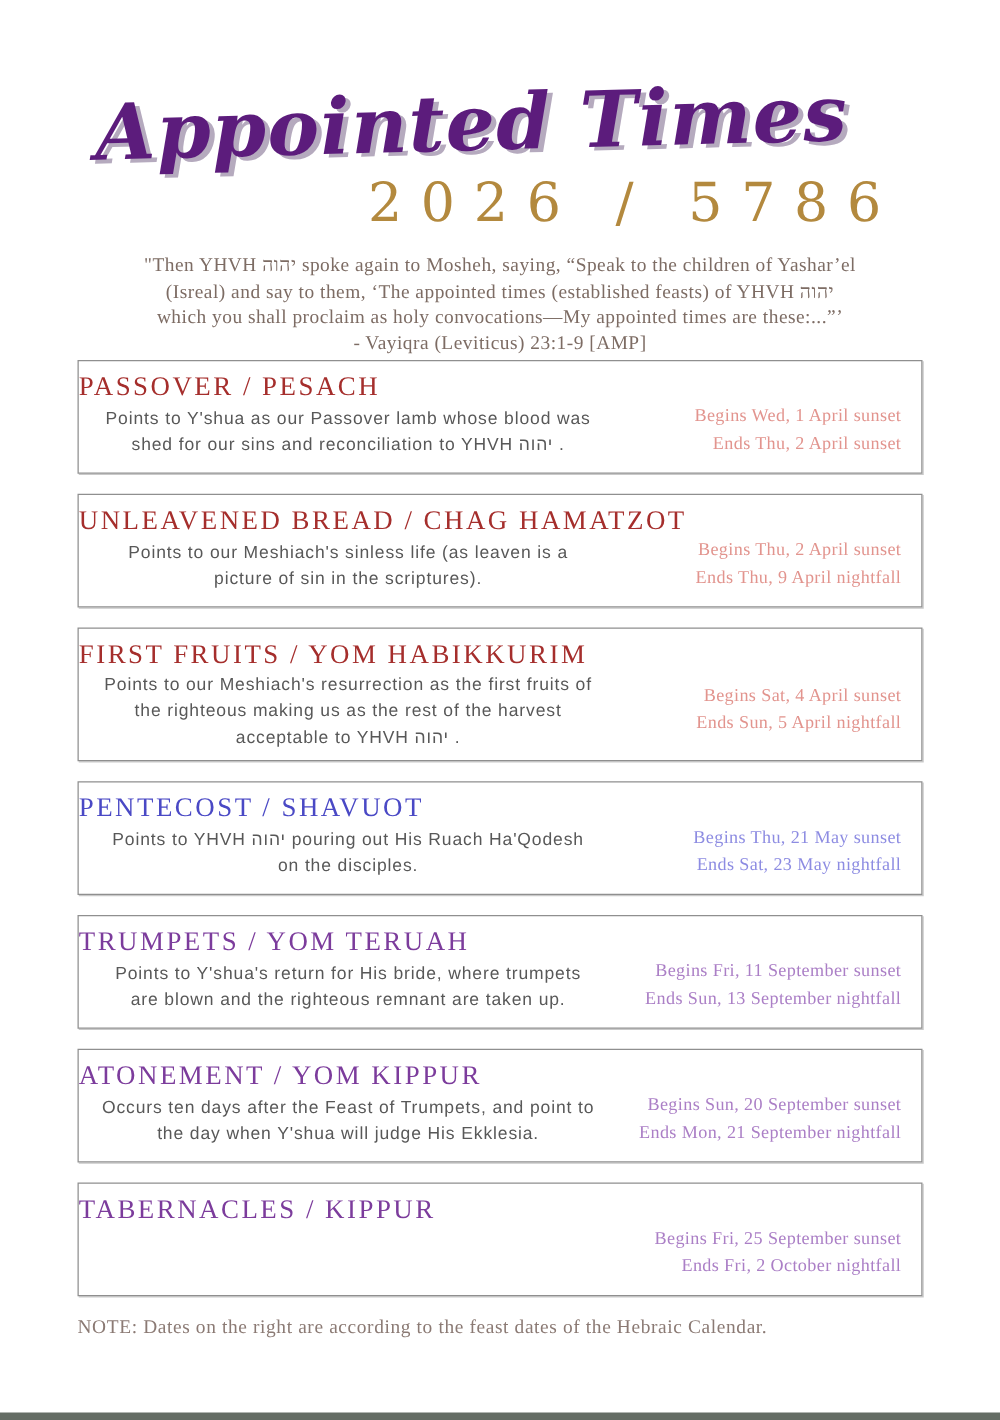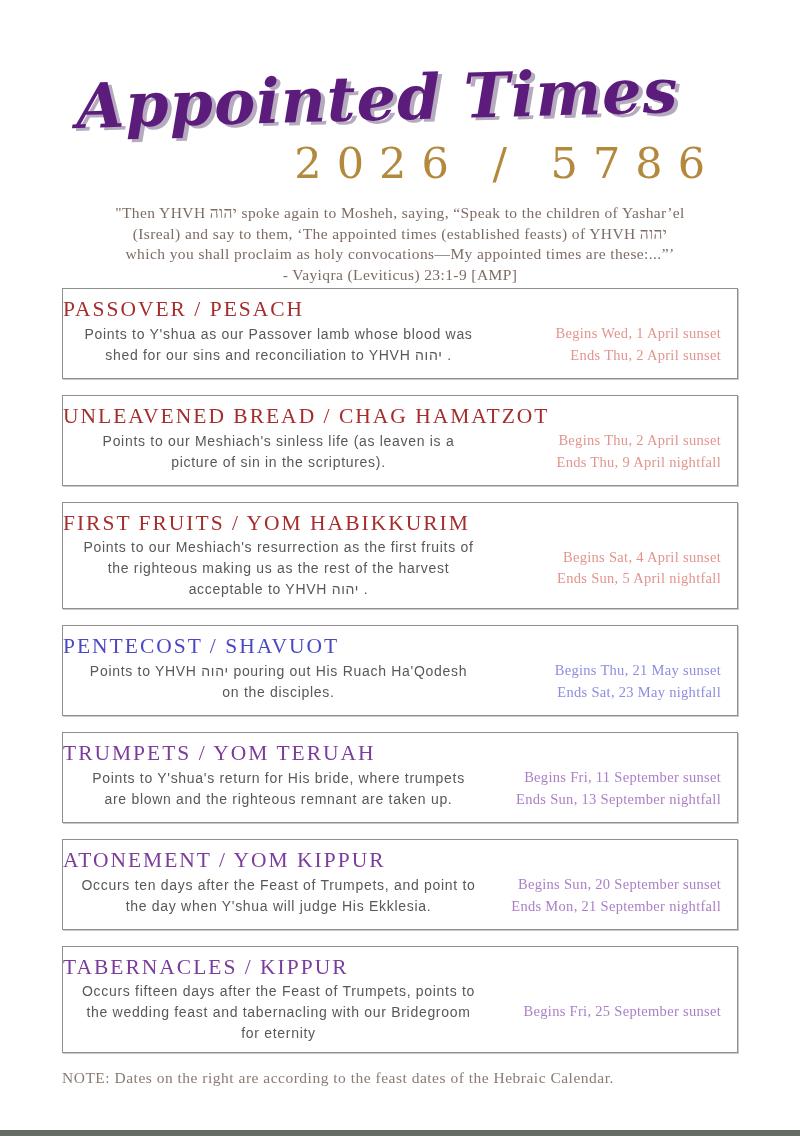--- a/index.html
+++ b/index.html
@@ -202,23 +202,23 @@
       <div class="f-dates">
         <div class="f-begins">Begins Sun, 20 September sunset</div>
         <div class="f-ends">Ends Mon, 21 September nightfall</div>
       </div>
     </div>
   </div>
 
   <div class="card" style="--tc: #7c3c9c; --dc: #ab7fc6;">
     <div class="f-title">TABERNACLES / KIPPUR</div>
     <div class="card-body">
-      <div class="f-desc">Occurs fifteen days after the Feast of Trumpets, points to the wedding feast and tabernacling with our Bridegroom for eternity</div>
       <div class="f-dates">
         <div class="f-begins">Begins Fri, 25 September sunset</div>
+        <div class="f-ends">Ends  Fri, 2 October nightfall</div>
       </div>
     </div>
   </div>
 <div class="note">NOTE: Dates on the right are according to the feast dates of the Hebraic Calendar.</div>
   </div>
 
   <div class="bottom-strip"></div>
 </div>
 
 </body></html>

